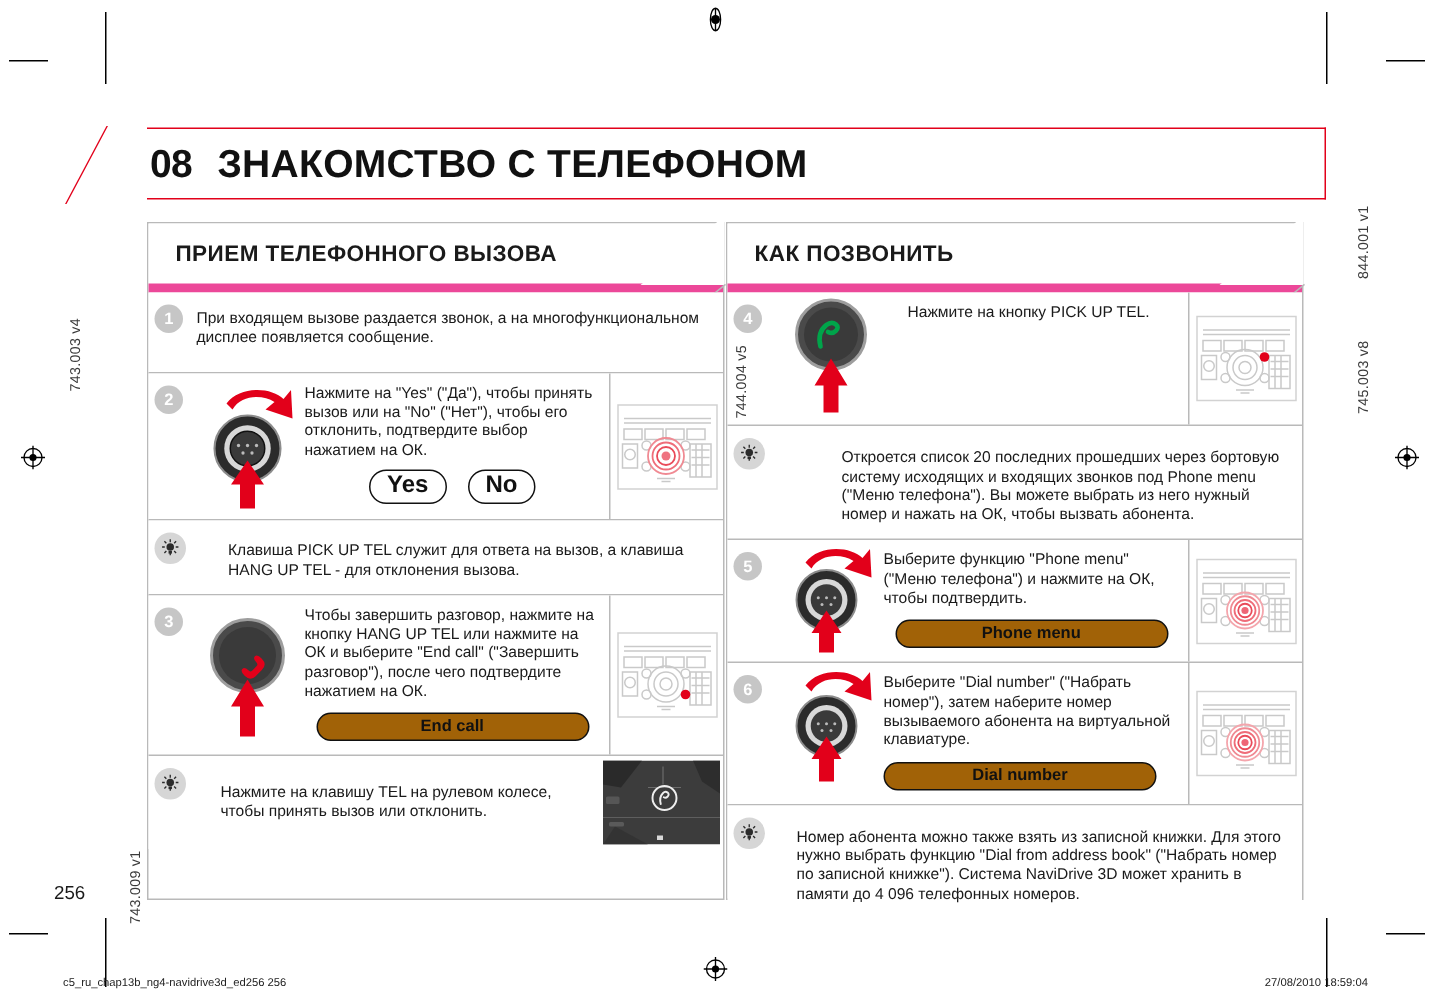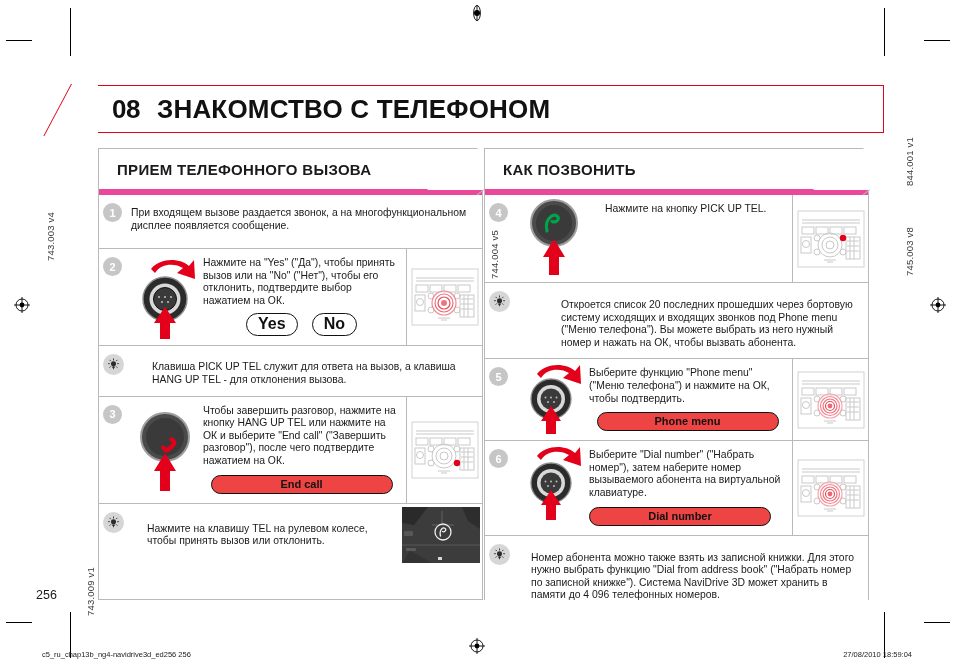--- a/index.html
+++ b/index.html
@@ -36,21 +36,21 @@
   .chapter-band:before {
     content:"";
     position:absolute; left:-27px; top:-2px;
     width:32px; height:52px;
     border-left:1.6px solid #e2001a;
     transform:skewX(-28deg);
     transform-origin:top left;
   }
   .chapter-num {
     font-size:26px; font-weight:bold; letter-spacing:-0.5px;
-    margin-left:14px; color:#111;
+    margin-left:2px; color:#111;
   }
   .chapter-title {
     font-size:26px; font-weight:bold; margin-left:17px;
     letter-spacing:0.2px; color:#111;
   }
 
   
   .col {
     position:absolute; top:108px;
     width:385px; height:452px;
@@ -124,21 +124,21 @@
   .pill {
     border:1.6px solid #111; border-radius:14px;
     font-size:16px; font-weight:bold;
     padding:1px 11px 2px; display:inline-block;
     color:#111; background:#fff;
   }
   .pill-wide {
     border:1.6px solid #111; border-radius:14px;
     font-size:11px; font-weight:bold;
     padding:2px 10px 3px; display:block;
-    text-align:center; color:#111; background:#ef4444;
+    text-align:center; color:#111; background:#a16207;
     margin-top:7px; width:182px;
   }
 
   
   .vcode {
     position:absolute;
     font-size:9.5px; color:#3a3a3a;
     white-space:nowrap;
     transform-origin:left bottom;
     transform:rotate(-90deg);

